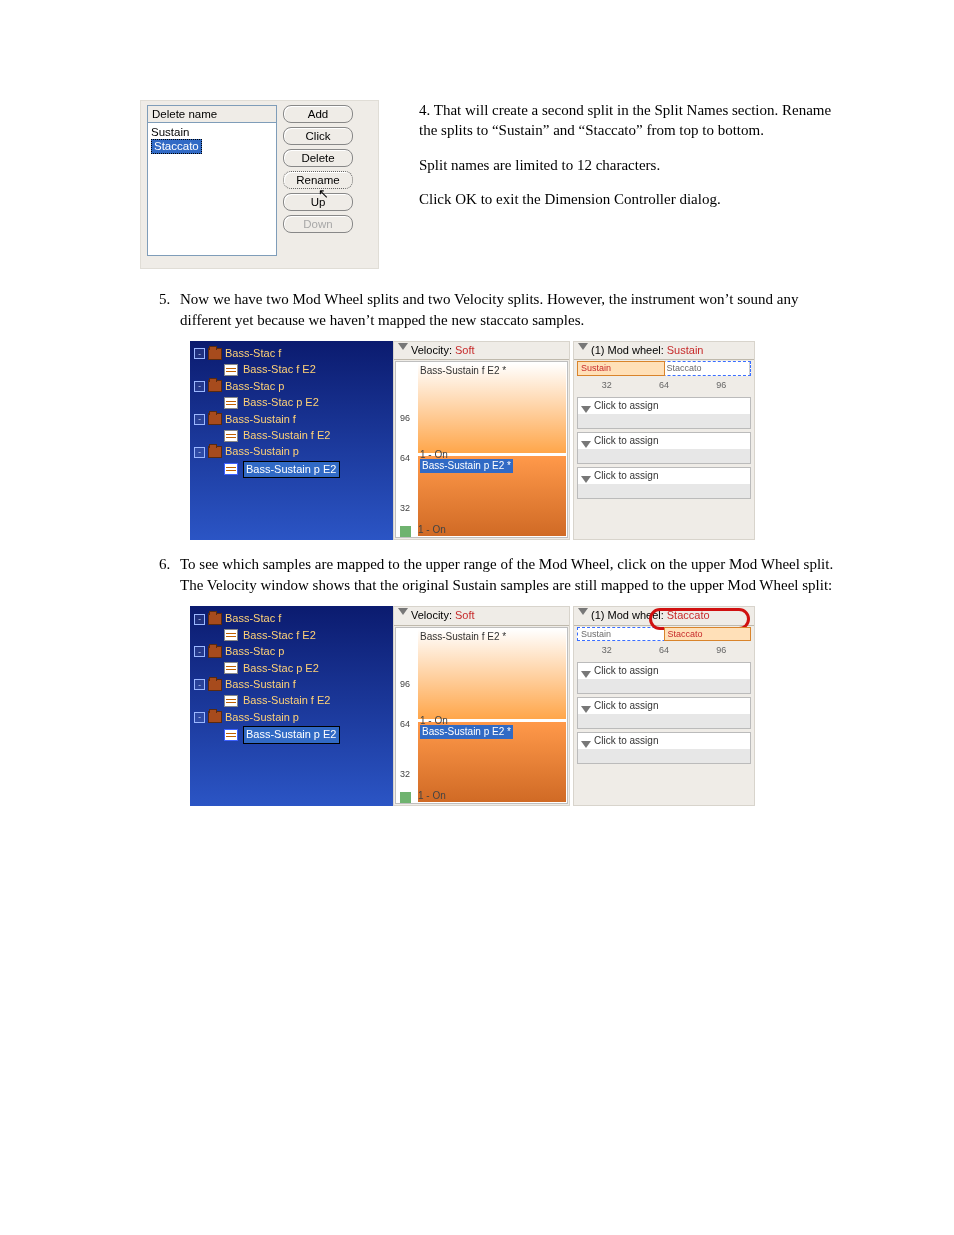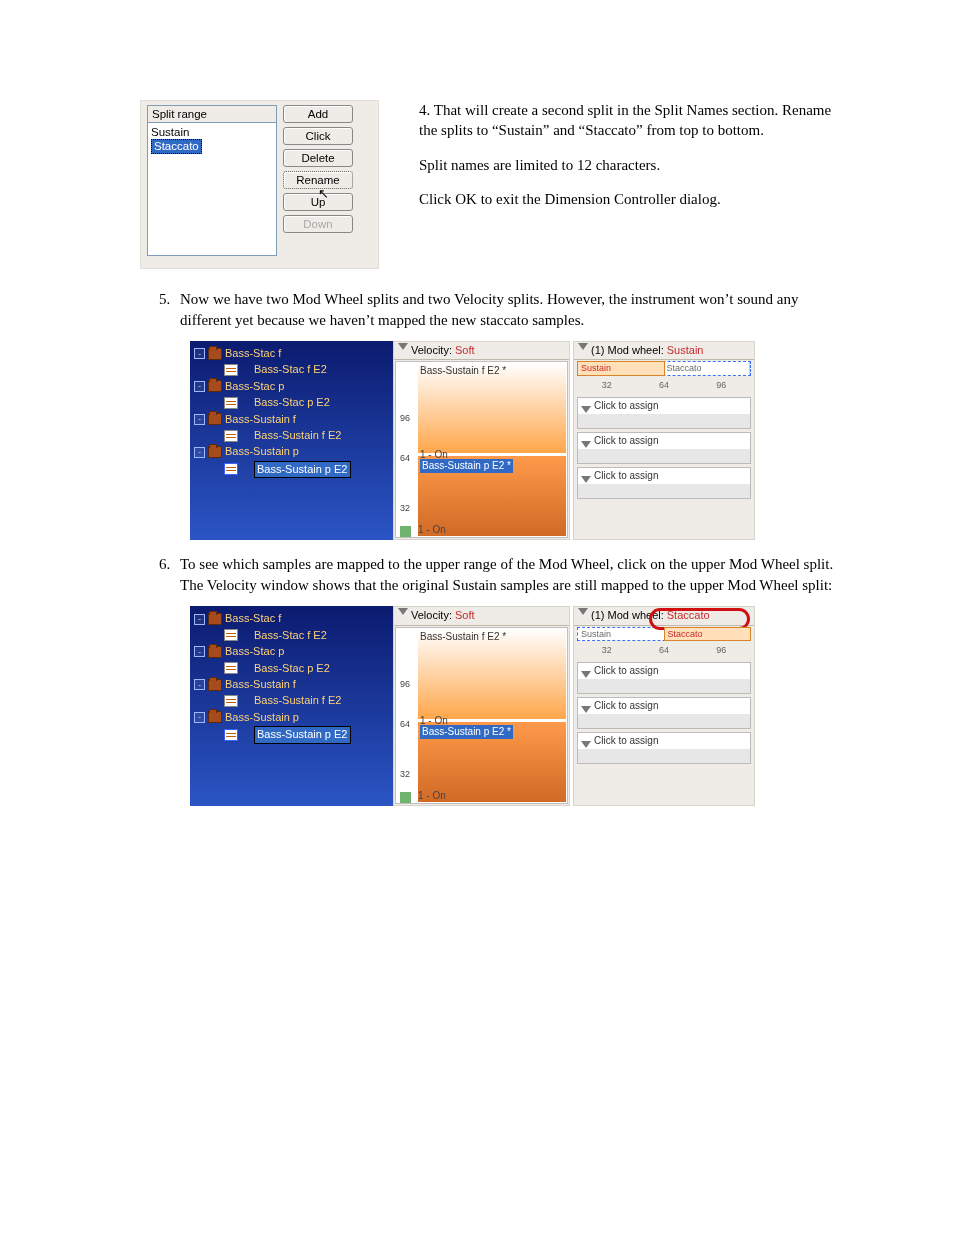--- a/index.html
+++ b/index.html
@@ -59,21 +59,21 @@
     width: 70px;
     display: flex;
     flex-direction: column;
     gap: 4px;
   }
   .btn {
     font-family: Tahoma, Arial, sans-serif;
     font-size: 11.5px;
     background: #efece7;
     border: 1px solid #888;
-    border-radius: 3px;
+    border-radius: 8px;
     padding: 2px 0;
     text-align: center;
     box-shadow: inset 1px 1px 0 #fff;
   }
   .btn.disabled { color: #a8a8a8; }
   .btn.focus { border: 1px dotted #666; position: relative; }
   .cursor {
     position: absolute;
     left: 50%;
     top: 14px;
@@ -116,21 +116,21 @@
     display: inline-flex;
     align-items: center; justify-content: center;
     font-size: 8px; color:#cfe0ff;
     background: rgba(255,255,255,0.08);
     line-height: 1;
   }
   .tree .ficon {
     width:12px;height:10px;background:#a74b1d;border:1px solid #5a2a0f;display:inline-block;position:relative;
   }
   .tree .ficon::before{content:"";position:absolute;top:-3px;left:0;width:6px;height:3px;background:#a74b1d;border:1px solid #5a2a0f;border-bottom:none;}
-  .tree .child { margin-left: 30px; display:flex;align-items:center;gap:16px;}
+  .tree .child { margin-left: 30px; display:flex;align-items:center;gap:5px;}
   .tree .wave {
     width:12px;height:10px;background:#fff;border:1px solid #888;display:inline-block;position:relative;
   }
   .tree .wave::after{content:"";position:absolute;left:1px;right:1px;top:3px;border-top:1px solid #c06000;}
   .tree .wave::before{content:"";position:absolute;left:1px;right:1px;top:6px;border-top:1px solid #c06000;}
   .tree .child.selected span.wave{border:1px solid #3c60ff;background:#fff;}
   .tree .child.selected span.lbl{background:#316ac5;color:#fff;border:1px solid #000;padding:0 2px;}
   .tree .lbl { color:#ffd277;}
   .tree .folder .label{color:#ffd277;}
 
@@ -192,21 +192,21 @@
 </style>
 </head>
 <body>
 
 <div class="page">
 
   <div class="row-top">
 
     <div class="split-panel">
       <div class="split-left">
-        <div class="hdr">Split range</div>
+        <div class="hdr">Delete name</div>
         <div class="list">
           <div class="item">Sustain</div>
           <div class="item"><span class="sel">Staccato</span></div>
         </div>
       </div>
       <div class="split-right">
         <div class="btn">Add</div>
         <div class="btn">Click</div>
         <div class="btn">Delete</div>
         <div class="btn focus">

